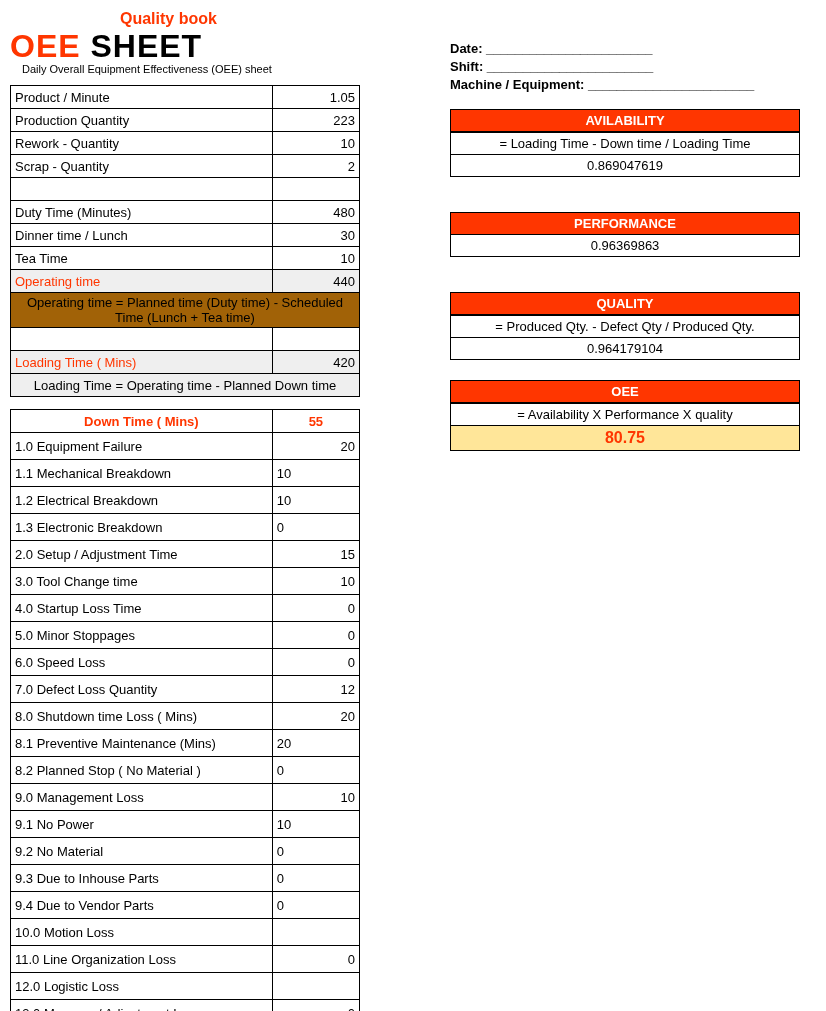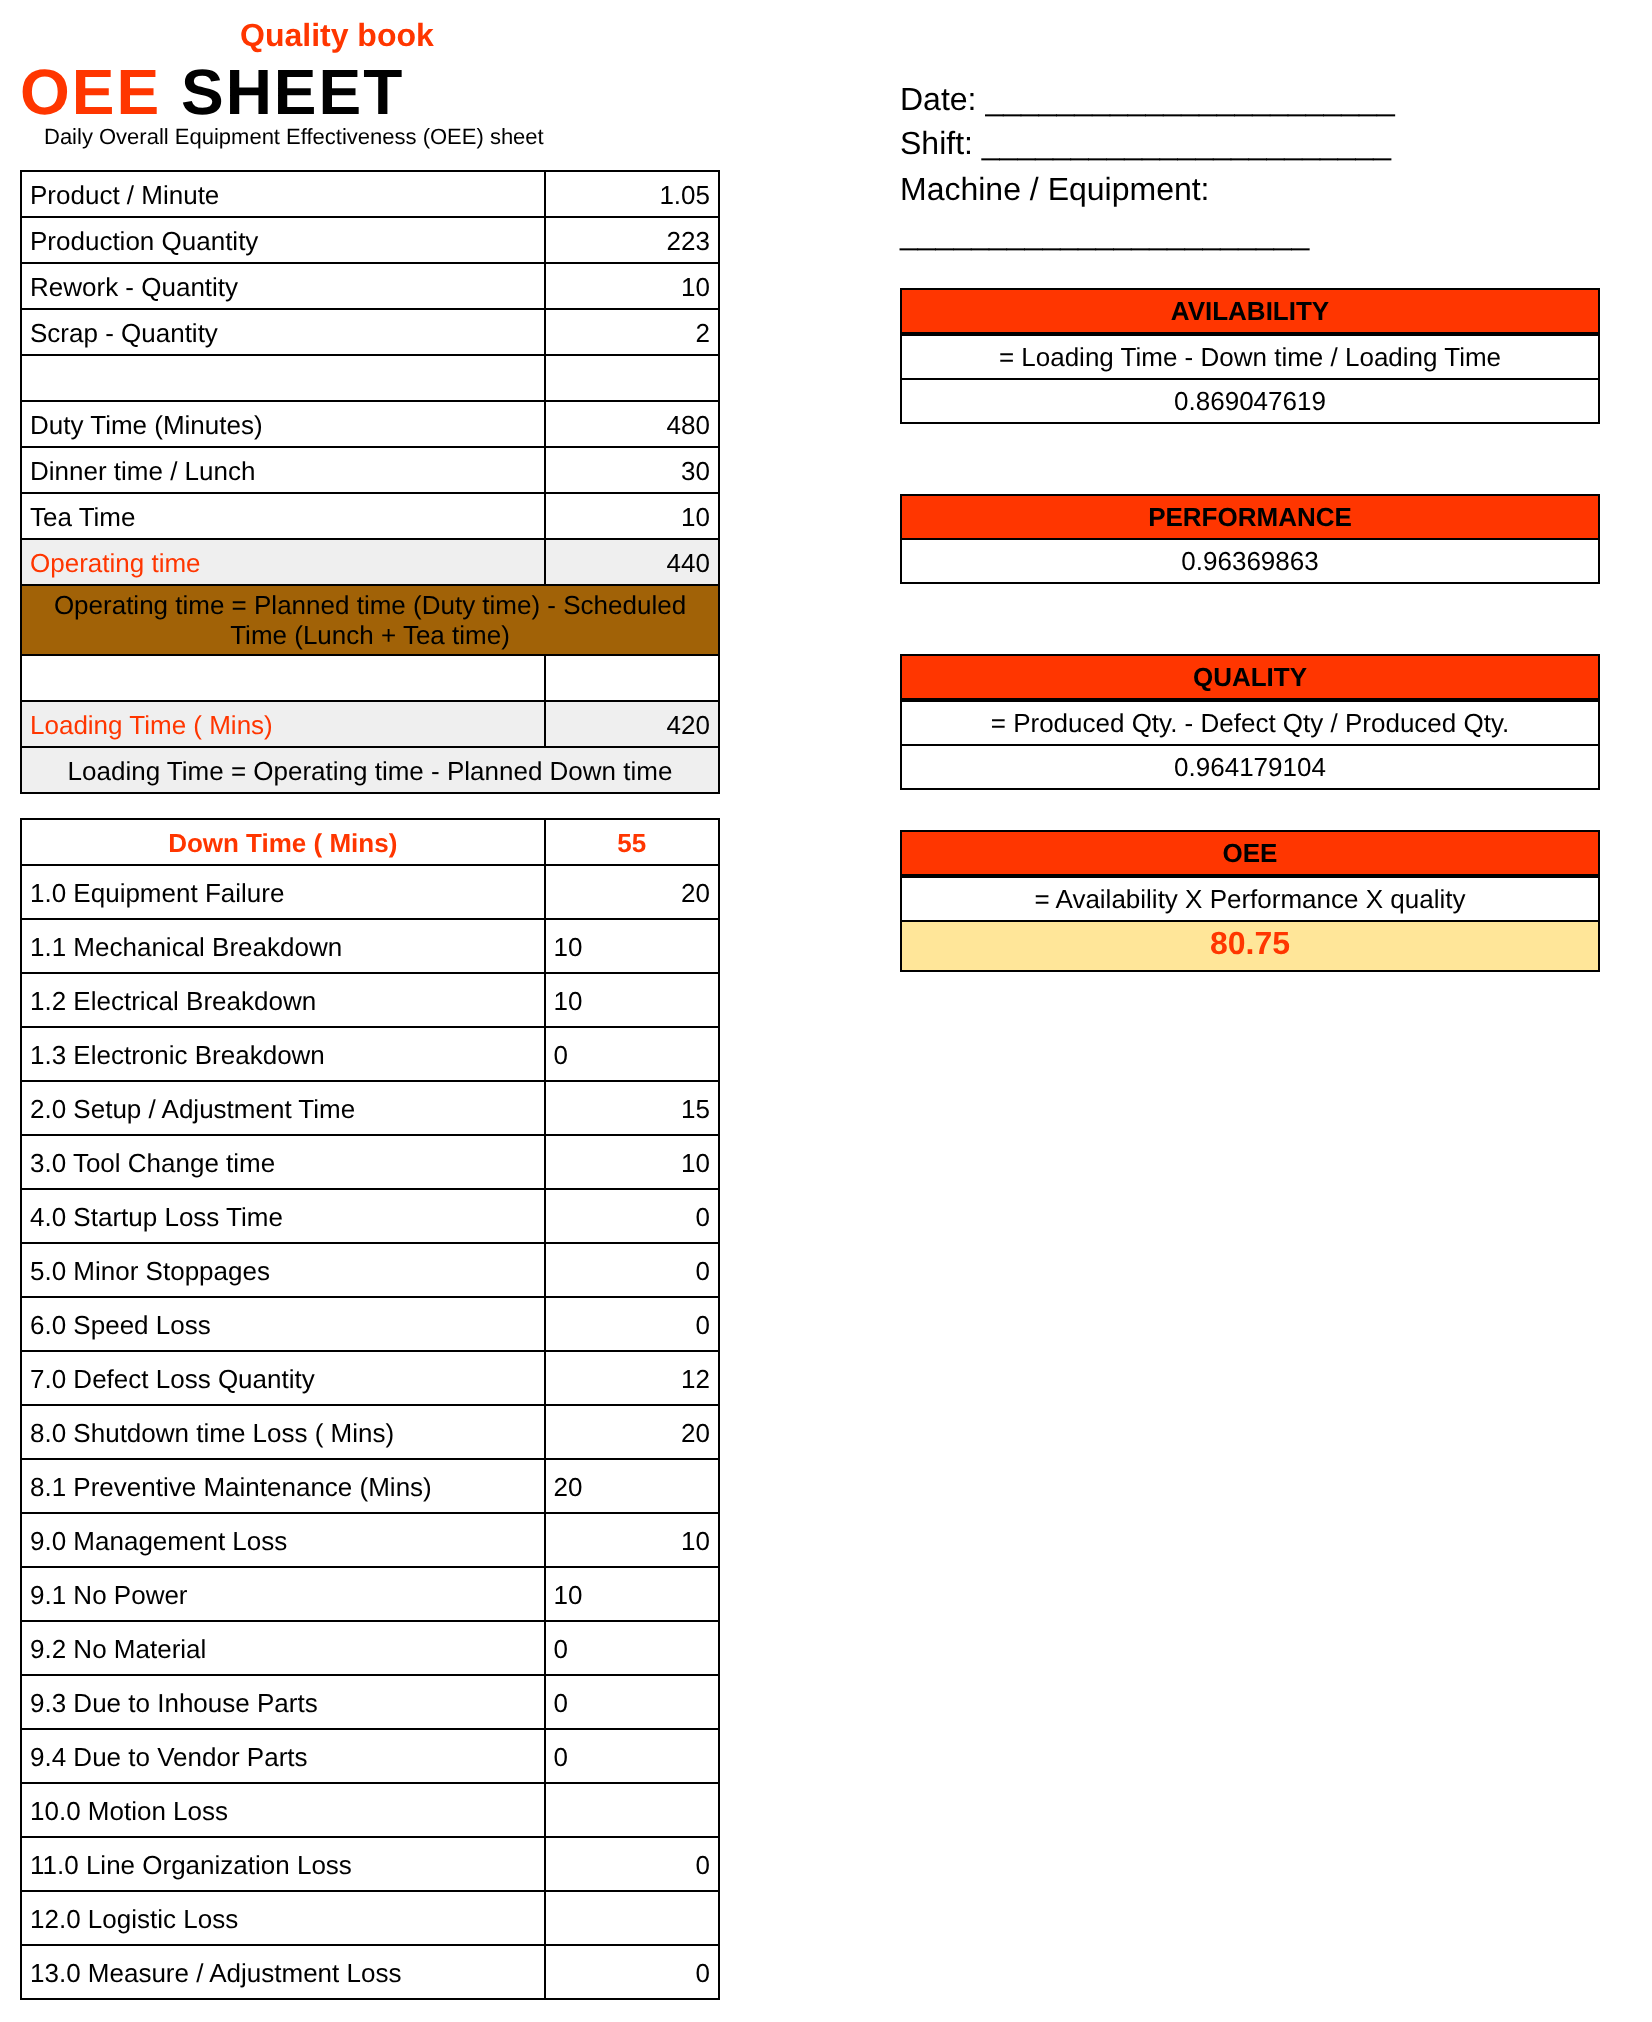--- a/index.html
+++ b/index.html
@@ -37,22 +37,23 @@
   }
   .logo-oee { color: #ff3600; }
   .logo-sheet { color: #000; }
   .logo-sub {
     font-size: 11px;
     margin-top: -2px;
     padding-left: 12px;
   }
   .header-meta {
     padding-top: 30px;
-    font-size: 16px;
+    font-size: 13px;
     line-height: 1.4;
+    font-weight: bold;
   }
   .meta-line {
     display: flex;
   }
   table {
     border-collapse: collapse;
     width: 100%;
     margin-bottom: 12px;
   }
   td {
@@ -64,21 +65,21 @@
   .label-col { width: 75%; }
   .val-col { width: 25%; text-align: right; }
   .orange-text { color: #ff3600; }
   .downtime-header td {
     font-weight: bold;
     color: #ff3600;
     text-align: center;
   }
   .red-header {
     background: #ff3600;
-    color: #000000;
+    color: #ffffff;
     font-weight: bold;
     text-align: center;
     padding: 3px;
     border: 1px solid #000;
   }
   .calc-box {
     border: 1px solid #000;
     text-align: center;
     padding: 3px 4px;
   }
@@ -215,20 +216,24 @@
           </tr>
           <tr>
             <td style="height: 22px;">8.0 Shutdown time Loss ( Mins)</td>
             <td style="text-align: right;">20</td>
           </tr>
           <tr>
             <td style="height: 22px;">8.1 Preventive Maintenance  (Mins)</td>
             <td style="text-align: left;">20</td>
           </tr>
           <tr>
+            <td style="height: 22px;">8.2 Planned Stop ( No Material )</td>
+            <td style="text-align: left;">0</td>
+          </tr>
+          <tr>
             <td style="height: 22px;">9.0 Management Loss</td>
             <td style="text-align: right;">10</td>
           </tr>
           <tr>
             <td style="height: 22px;">9.1 No Power</td>
             <td style="text-align: left;">10</td>
           </tr>
           <tr>
             <td style="height: 22px;">9.2 No Material</td>
             <td style="text-align: left;">0</td>

